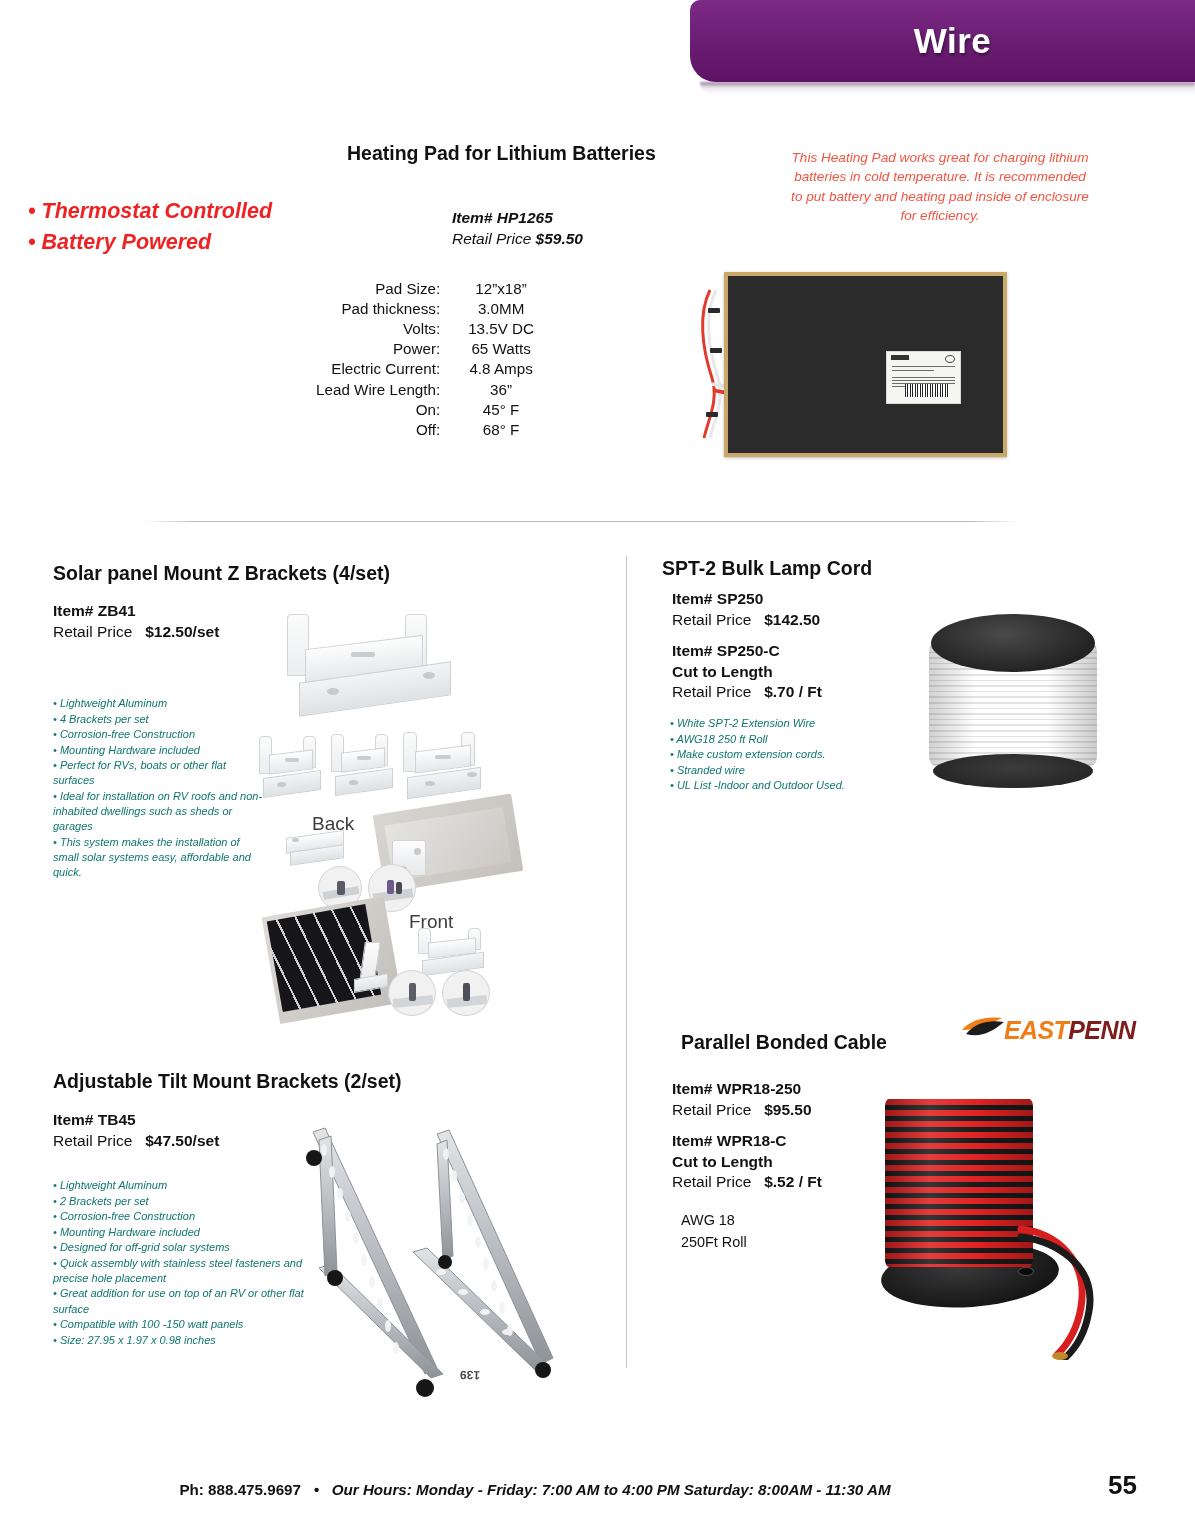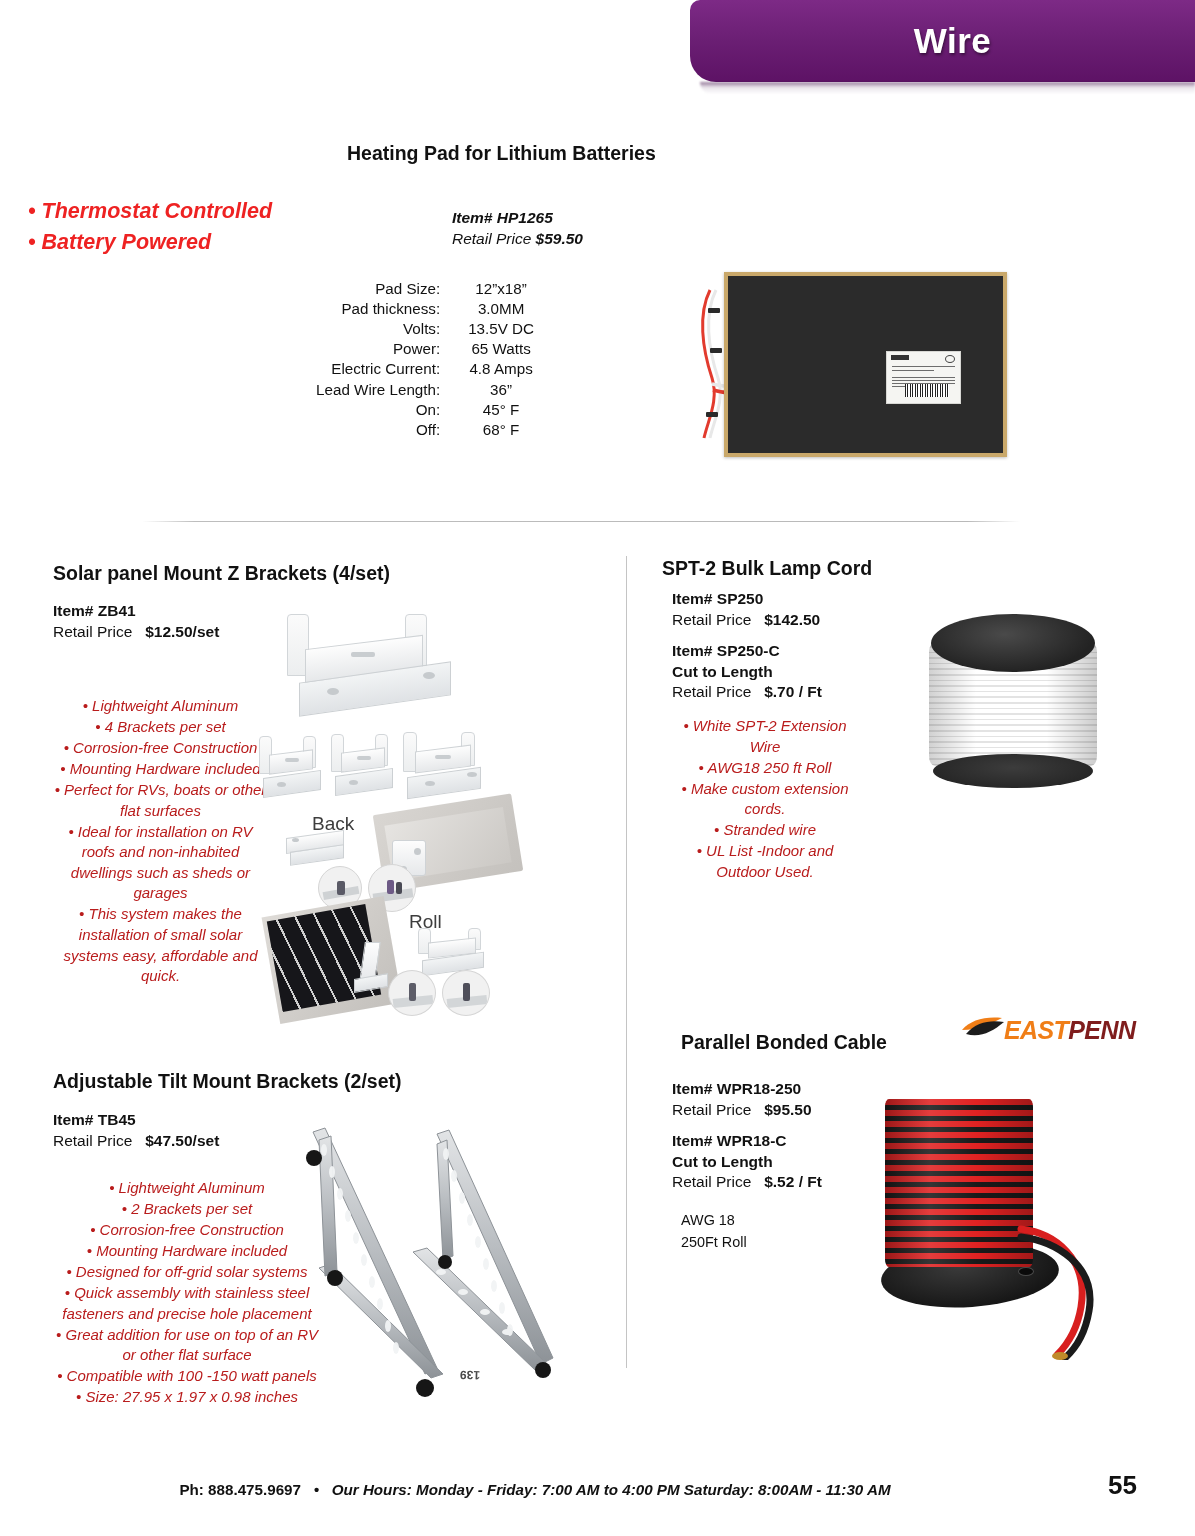--- a/index.html
+++ b/index.html
@@ -35,21 +35,21 @@
     background: linear-gradient(180deg, rgba(60,10,70,.55) 0%, rgba(120,90,130,.16) 45%, rgba(255,255,255,0) 100%);
     border-bottom-left-radius: 22px;
     filter: blur(1.2px);
   }
 
   
   .h-prod { font-size: 19.5px; font-weight: bold; color: #111; }
   .item-line { font-size: 15.5px; font-weight: bold; color: #111; line-height: 1.33; }
   .price-line { font-size: 15.5px; color: #111; line-height: 1.33; }
   .price-line b { font-weight: bold; }
-  .bullets { font-size: 15px; font-style: italic; color: #b91c1c; line-height: 1.37; text-align: center; }
+  .bullets { font-size: 11px; font-style: italic; color: #0f766e; line-height: 1.37; }
   .bullets div { margin-bottom: .5px; }
 
   
   .hp-title { position: absolute; left: 347px; top: 142px; }
   .hp-redbul {
     position: absolute; left: 28px; top: 196px; width: 330px;
     color: #ee2222; font-size: 21.5px; font-weight: bold; font-style: italic;
     line-height: 1.45;
   }
   .hp-item { position: absolute; left: 452px; top: 208px; text-align: left; font-style: italic; }
@@ -200,20 +200,21 @@
   </div>
 
   <div class="hp-item">
     <div class="item-line">Item# HP1265</div>
     <div class="price-line">
       <span>Retail Price</span>
       <b>$59.50</b>
     </div>
   </div>
 
+  <div class="hp-note">This Heating Pad works great for charging lithium batteries in cold temperature. It is recommended to put battery and heating pad inside of enclosure for efficiency.</div>
 
   <div class="hp-specs">
     <table>
       <tbody>
           <tr>
         <td class="k">Pad Size:</td>
         <td class="v">12”x18”</td>
           </tr>
       <tr>
         <td class="k">Pad thickness:</td>
@@ -377,21 +378,21 @@
     <div class="zoomc" style="left:118px; top:168px; width:48px; height:46px;">
       <div style="position:absolute;left:4px;top:26px;width:40px;height:9px;background:#d3d6d8;transform:rotate(-6deg);"></div>
       <div style="position:absolute;left:20px;top:12px;width:7px;height:18px;background:#5d5d68;border-radius:2px;"></div>
     </div>
     <div class="zoomc" style="left:172px; top:168px; width:48px; height:46px;">
       <div style="position:absolute;left:4px;top:26px;width:40px;height:9px;background:#d3d6d8;transform:rotate(-6deg);"></div>
       <div style="position:absolute;left:20px;top:12px;width:7px;height:18px;background:#4f4f5a;border-radius:2px;"></div>
     </div>
   </div>
   <div class="lbl-back">Back</div>
-  <div class="lbl-front">Roll</div>
+  <div class="lbl-front">Front</div>
 
   <div class="h-prod tb-title">Adjustable Tilt Mount Brackets (2/set)</div>
   <div class="tb-item">
     <div class="item-line">Item# TB45</div>
     <div class="price-line">
       <span>Retail Price</span>
       &nbsp;&nbsp;<b>$47.50/set</b>
     </div>
   </div>
   <div class="bullets tb-bul">

